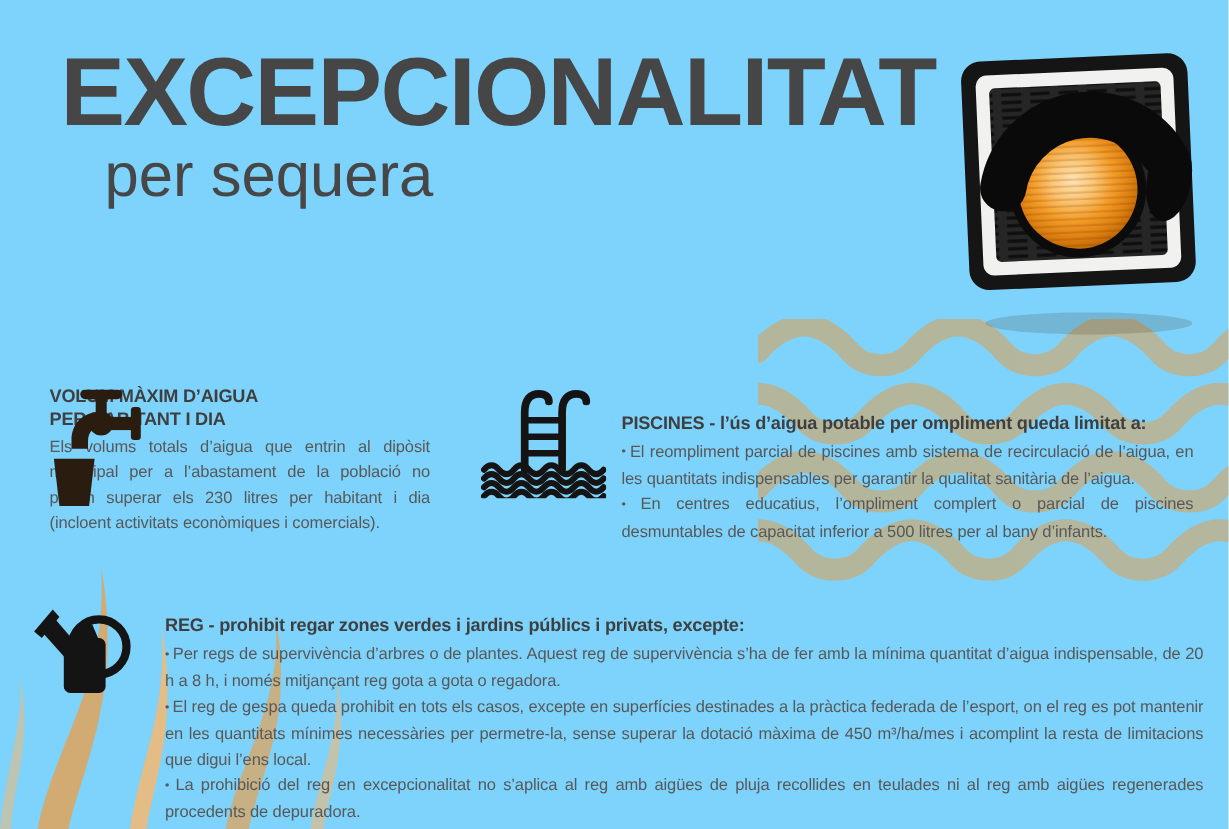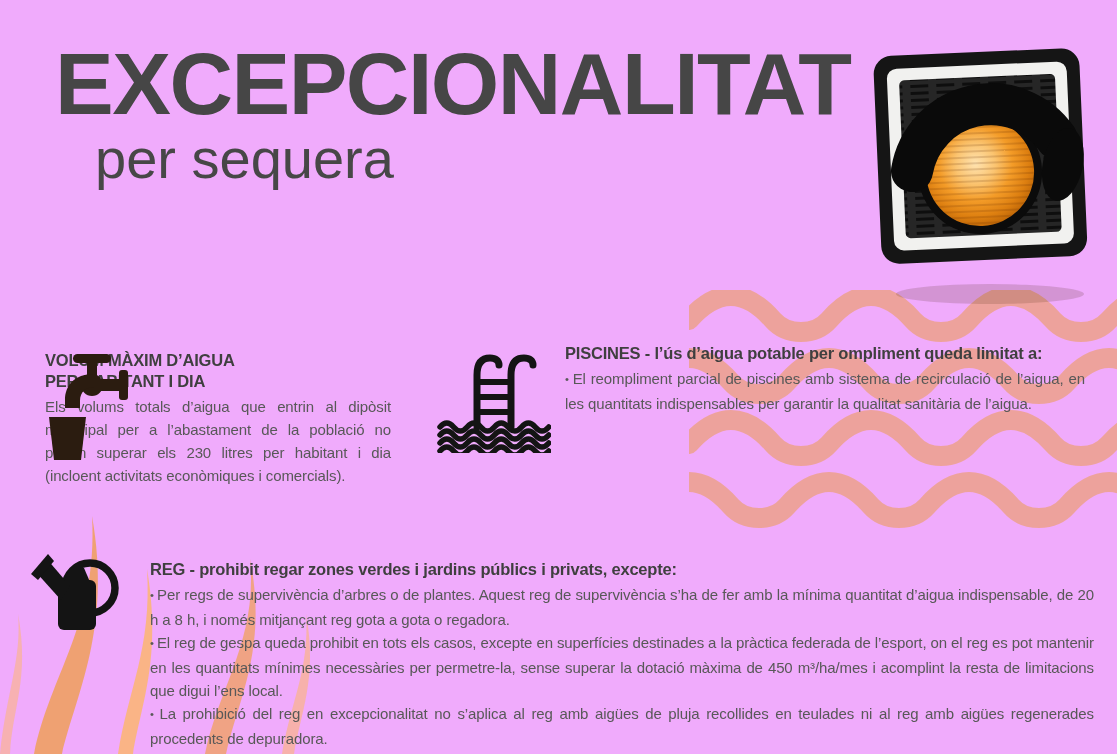--- a/index.html
+++ b/index.html
@@ -1,18 +1,18 @@
 <!DOCTYPE html>
 <html><head>
 <meta charset="utf-8">
 <style>
   html,body{margin:0;padding:0;background:#fff;}
   .poster{
     position:relative;width:1117px;height:754px;overflow:hidden;
-    background:#f0abfc;
+    background:#7dd3fc;
     font-family:"Liberation Sans","DejaVu Sans",sans-serif;
     color:#575757;
   }
   
   .deco{position:absolute;pointer-events:none;}
   .deco-waves{right:-12px;top:290px;}
   .deco-grass{left:0;bottom:0;}
   
   .header{position:absolute;left:55px;top:42px;}
   .title{margin:0;font-size:88px;line-height:0.95;font-weight:bold;color:#464646;letter-spacing:-1.5px;}
@@ -23,21 +23,21 @@
   
   .sec{position:absolute;}
   .sec-volum{left:45px;top:350px;width:346px;}
   .sec-piscines{left:437px;top:343px;width:648px;}
   .sec-reg{left:28px;top:546px;width:1066px;}
   .sec .icon{position:absolute;left:0;}
   .sec-volum .icon{top:4px;}
   .sec-piscines .icon{top:8px;}
   .sec-reg .icon{top:6px;}
   .sec-volum .sec-text{}
-  .sec-piscines .sec-text{margin-left:128px;}
+  .sec-piscines .sec-text{margin-left:128px;margin-top:32px;}
   .sec-reg .sec-text{margin-left:122px;margin-top:13px;}
   .sec-title{margin:0 0 3px;font-size:16.5px;line-height:21px;font-weight:bold;color:#3f3f3f;letter-spacing:-0.2px;}
   .oneline{white-space:nowrap;}
   .sec-body,.bullet{margin:0;font-size:15px;line-height:23px;text-align:justify;color:#585858;letter-spacing:-0.1px;}
   .bullet::before{content:"\2022\00a0";font-size:0.75em;position:relative;top:-1px;}
 </style>
 </head>
 <body>
 
 <div class="poster">
@@ -135,20 +135,21 @@
           <use href="#poolwave" y="76"></use>
           <use href="#poolwave" y="84"></use>
           <use href="#poolwave" y="92"></use>
           <use href="#poolwave" y="100"></use>
         </g>
       </g>
     </svg>
     <div class="sec-text">
       <h2 class="sec-title oneline">PISCINES - l’ús d’aigua potable per ompliment queda limitat a:</h2>
       <p class="bullet">El reompliment parcial de piscines amb sistema de recirculació de l’aigua, en les quantitats indispensables per garantir la qualitat sanitària de l’aigua.</p>
+      <p class="bullet">En centres educatius, l’ompliment complert o parcial de piscines desmuntables de capacitat inferior a 500 litres per al bany d’infants.</p>
     </div>
   </section>
 
   <section class="sec sec-reg">
     <svg class="icon" width="104" height="90" viewBox="0 0 104 90">
       <circle cx="62" cy="36" r="25" fill="none" stroke="#141414" stroke-width="7.5"></circle>
       <g fill="#141414">
         <rect x="30" y="28" width="38" height="50" rx="6"></rect>
         <path d="M36 30 L62 30 L56 16 L42 16 Z"></path>
         <path d="M33 48 L7 19 L18 6 L42 34 Z"></path>

